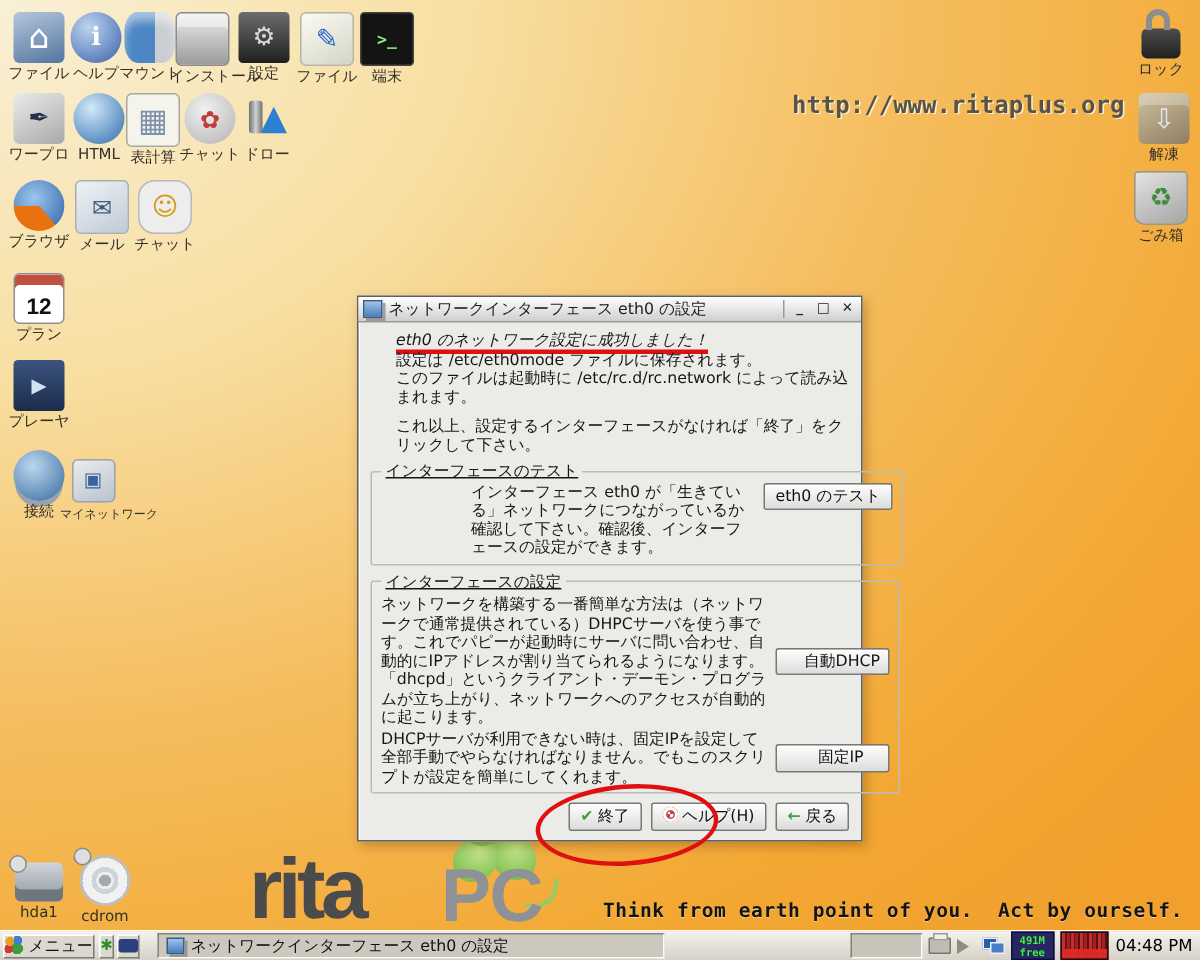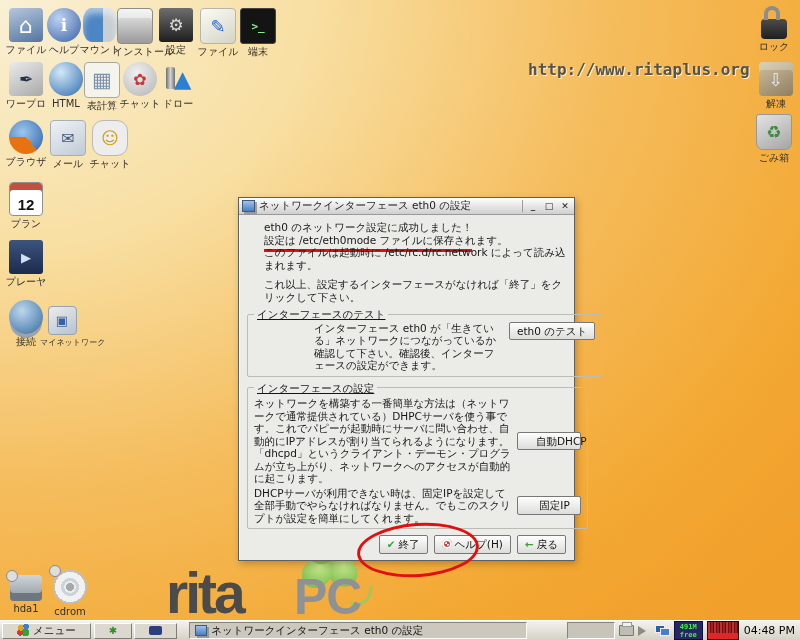--- a/index.html
+++ b/index.html
@@ -51,40 +51,40 @@
   .pc{position:absolute;left:128px;top:40px;font:bold 50px "Liberation Sans",sans-serif;color:#8e9296;letter-spacing:-1px;}
   .tagline{position:absolute;left:402px;top:600px;font:bold 13px "DejaVu Sans Mono",monospace;letter-spacing:.4px;color:#141414;white-space:pre;text-shadow:0 1px 0 rgba(255,236,190,.6);}
   
   .dialog{position:absolute;left:238px;top:197px;width:337px;min-height:252px;background:#ebebe8;border:1px solid #5f5f5f;box-shadow:inset 1px 1px 0 #fff,2px 3px 7px rgba(80,40,0,.3);box-sizing:border-box;}
   .tbar{height:16px;display:flex;align-items:center;gap:4px;padding:0 2px 0 3px;background:linear-gradient(#ffffff,#cfcfcf);border-bottom:1px solid #9a9a9a;font-size:10.5px;color:#1d1d1d;white-space:nowrap;}
   .wico{width:11px;height:10px;background:linear-gradient(#9fc2ea,#4a7fc0);border:1px solid #3d5a80;box-shadow:2px 2px 0 rgba(130,130,130,.7);flex:none;}
   .wbtns{margin-left:auto;display:flex;align-items:center;border-left:1px solid #9a9a9a;padding-left:3px;gap:2px;}
   .wbtn{width:14px;height:12px;display:flex;align-items:center;justify-content:center;font:bold 9px "DejaVu Sans",sans-serif;color:#222;background:transparent;border:none;padding:0;cursor:default;}
   .dbody{padding:5px 8px 6px;font-size:10.5px;line-height:12.5px;color:#161616;}
   .intro{margin:1px 0 0 17px;width:303px;}
-  .u-red{border-bottom:3px solid #e01010;padding-bottom:16px;}
+  .u-red{border-bottom:3px solid #e01010;padding-bottom:0px;font-style:italic;}
   .sp{height:7px;}
   fieldset{border:1px solid #bcbcb4;border-radius:2px;margin:5px 0 0;padding:1px 6px 4px;}
   legend{font-size:10.5px;padding:0 3px;text-decoration:underline;}
   .trow{display:flex;align-items:flex-start;}
   .ttext{margin-left:60px;width:190px;}
   .trow .btn{margin-left:5px;}
   .crow{display:flex;align-items:center;margin-top:2px;}
   .ctext{width:258px;}
-  .crow .btn{margin-left:5px;width:64px;flex:none;padding-left:18px;}
+  .crow .btn{margin-left:5px;width:76px;flex:none;padding-left:18px;}
   .btn{background:linear-gradient(#fefefe,#dcdcda);border:1px solid #787878;border-radius:2px;font:inherit;font-size:10.5px;color:#111;padding:2px 7px;box-shadow:inset 0 1px 0 #fff;white-space:nowrap;cursor:default;}
   .dfoot{display:flex;justify-content:flex-end;align-items:center;gap:6px;margin-top:6px;}
   .fin-wrap{position:relative;}
   .ck{color:#3da03d;font-weight:bold;margin-right:3px;}
   .buoy{display:inline-block;width:10px;height:10px;border-radius:50%;margin-right:3px;vertical-align:-1px;background:conic-gradient(#d23a3a 0 25%,#fff 0 50%,#d23a3a 0 75%,#fff 0);box-shadow:inset 0 0 0 2px #fff,inset 0 0 0 3px #b55;}
   .backarrow{color:#3da03d;font-weight:bold;margin-right:3px;}
   .anno-ellipse{position:absolute;left:-22px;top:-12px;width:116px;height:48px;border:3px solid #e01010;border-radius:50%;transform:rotate(-4deg);pointer-events:none;z-index:40;}
   
   .taskbar{position:absolute;left:0;top:620px;width:800px;height:20px;background:linear-gradient(#f4f2ec,#d5d1c7);border-top:1px solid #fff;display:flex;align-items:center;padding:0 2px;box-sizing:border-box;font-size:10.5px;}
-  .tbtn{height:16px;display:flex;align-items:center;gap:3px;background:#dcd8cf;border:1px solid;border-color:#fff #7d7d74 #7d7d74 #fff;font:inherit;color:#111;padding:0 14px;cursor:default;}
+  .tbtn{height:16px;display:flex;align-items:center;gap:3px;background:#dcd8cf;border:1px solid;border-color:#fff #7d7d74 #7d7d74 #fff;font:inherit;color:#111;padding:0 0;cursor:default;}
   .paw{width:13px;height:13px;background:
     radial-gradient(circle at 28% 28%,#e8a020 0 3px,transparent 3px),
     radial-gradient(circle at 68% 22%,#3a7fd0 0 3px,transparent 3px),
     radial-gradient(circle at 22% 66%,#d03a3a 0 3px,transparent 3px),
     radial-gradient(circle at 64% 64%,#3aa03a 0 4px,transparent 4px);}
   .ast{color:#2f8f2f;font-size:10px;}
   .pgr{width:13px;height:9px;background:#2b3f7d;border-radius:2px;}
   .task{height:17px;display:flex;align-items:center;gap:4px;width:338px;margin-left:12px;background:#ccc8be;border:1px solid;border-color:#85857c #fbfbf5 #fbfbf5 #85857c;font:inherit;color:#111;padding:0 5px;white-space:nowrap;overflow:hidden;cursor:default;}
   .tray{margin-left:auto;display:flex;align-items:center;gap:4px;}
   .slot{width:46px;height:15px;background:#c8c4ba;border:1px solid;border-color:#85857c #fff #fff #85857c;}
@@ -245,20 +245,21 @@
     <div class="clover">
       <div class="leaf n"></div>
         <div class="leaf e"></div>
         <div class="leaf s"></div>
         <div class="leaf w"></div>
     </div>
     <div class="stem"></div>
     <span class="rita">rita</span>
     <span class="pc">PC</span>
   </div>
+  <div class="tagline">Think from earth point of you.  Act by ourself.</div>
 
   <div class="dialog">
     <div class="tbar">
       <span class="wico"></span>
       <span>ネットワークインターフェース eth0 の設定</span>
       <span class="wbtns">
         <button class="wbtn">_</button>
         <button class="wbtn">□</button>
         <button class="wbtn">✕</button>
       </span>

